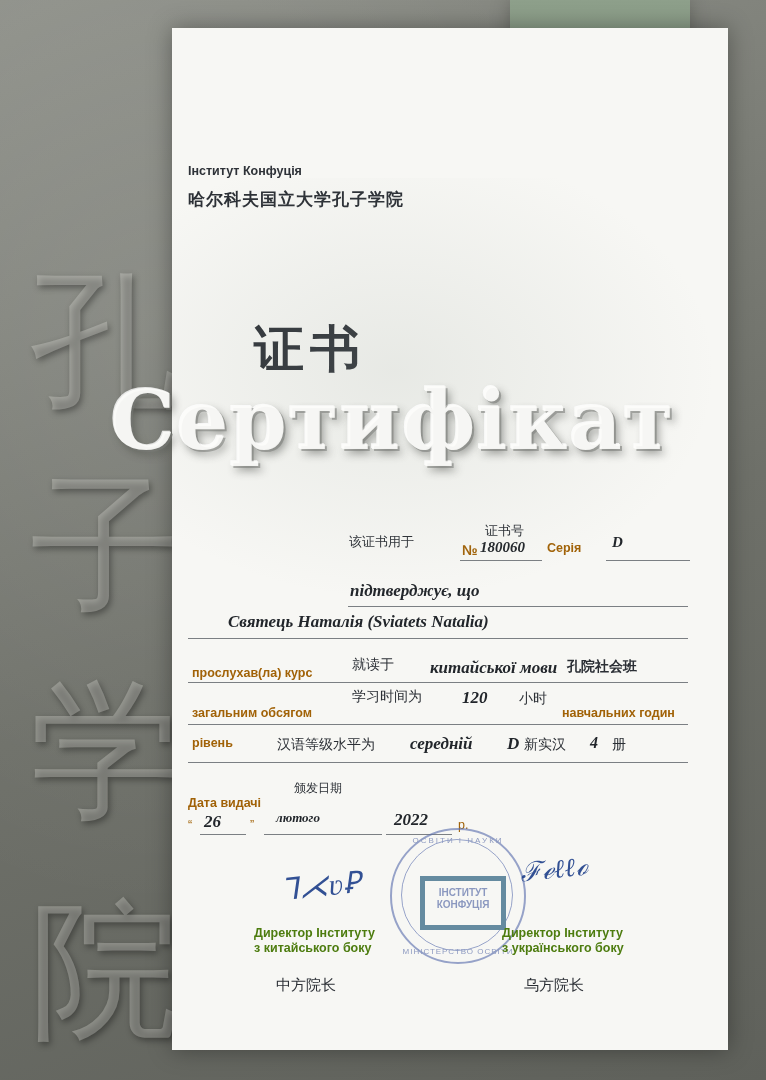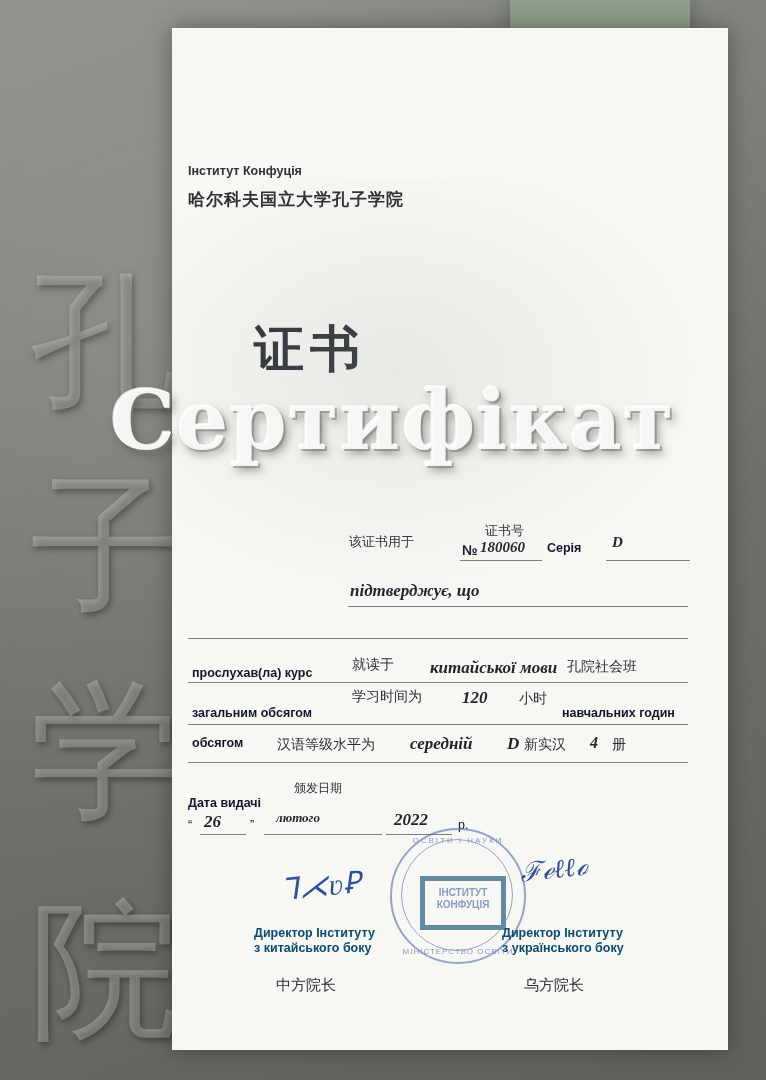--- a/index.html
+++ b/index.html
@@ -138,21 +138,21 @@
     color:rgba(252,252,250,0.92);
     text-shadow:
       2px 2px 0 rgba(120,122,118,0.55),
       -1px -1px 0 rgba(255,255,255,0.8),
       4px 5px 9px rgba(60,62,58,0.45);
     white-space:nowrap;
   }
 
   
   .body{position:absolute;left:0;top:0;width:556px;height:1022px;}
-  .lbl{position:absolute;font-size:12.5px;font-weight:bold;color:#0f172a;}
+  .lbl{position:absolute;font-size:12.5px;font-weight:bold;color:#a16207;}
   .lbl.reg{font-weight:normal;}
   .cn{font-family:"DejaVu Sans", sans-serif;color:#2b2f35;}
   .hand{
     font-family:"Liberation Serif", serif;font-style:italic;font-weight:bold;
     color:#22262b;
   }
   .rule{position:absolute;border-bottom:1px solid #7b7f83;height:0;}
 
   
   .sig{
@@ -169,21 +169,21 @@
     border:1px solid #5b6fae;border-radius:50%;
   }
   .stamp .inner-box{
     position:absolute;left:28px;top:46px;width:76px;height:38px;
     border:5px solid #0c4a6e;font-size:10px;line-height:12px;padding-top:6px;
     font-weight:bold;
   }
   .stamp .top-text{position:absolute;left:0;top:6px;width:132px;font-size:8px;letter-spacing:2px;}
   .stamp .bot-text{position:absolute;left:0;bottom:6px;width:132px;font-size:8px;letter-spacing:1px;margin-top:8px;}
   .sigcap{
-    position:absolute;font-size:12.5px;font-weight:bold;color:#0c4a6e;line-height:15px;
+    position:absolute;font-size:12.5px;font-weight:bold;color:#4d7c0f;line-height:15px;
   }
   .sigcn{
     position:absolute;font-family:"DejaVu Sans", sans-serif;font-size:15px;color:#2b2f35;
   }
 </style>
 </head>
 <body>
 
 <div id="page">
 
@@ -229,36 +229,37 @@
       <div class="rule" style="left:288px;top:532px;width:82px;"></div>
       <div class="lbl" style="left:375px;top:513px;">Серія</div>
       <div class="hand" style="position:absolute;left:440px;top:506px;font-size:15px;">D</div>
       <div class="rule" style="left:434px;top:532px;width:84px;"></div>
 
       <div class="lbl cn" style="left:177px;top:505px;font-size:13px;font-weight:normal;">该证书用于</div>
 
       <div class="hand" style="position:absolute;left:178px;top:553px;font-size:17px;">підтверджує, що</div>
       <div class="rule" style="left:176px;top:578px;width:340px;"></div>
 
+      <div class="hand" style="position:absolute;left:56px;top:584px;font-size:17px;">Святець Наталія (Sviatets Natalia)</div>
       <div class="rule" style="left:16px;top:610px;width:500px;"></div>
 
       <div class="lbl" style="left:20px;top:638px;">прослухав(ла) курс</div>
       <div class="lbl cn" style="left:180px;top:628px;font-size:14px;font-weight:normal;">就读于</div>
       <div class="hand" style="position:absolute;left:258px;top:630px;font-size:17px;">китайської мови</div>
-      <div class="lbl cn" style="left:395px;top:630px;font-size:14px;font-weight:normal;">孔院社会班</div>
+      <div class="lbl cn" style="left:395px;top:630px;font-size:14px;font-weight:bold;">孔院社会班</div>
       <div class="rule" style="left:16px;top:654px;width:500px;"></div>
 
       <div class="lbl" style="left:20px;top:678px;">загальним обсягом</div>
       <div class="lbl cn" style="left:180px;top:660px;font-size:14px;font-weight:normal;">学习时间为</div>
       <div class="hand" style="position:absolute;left:290px;top:660px;font-size:17px;">120</div>
       <div class="lbl cn" style="left:347px;top:662px;font-size:14px;font-weight:normal;">小时</div>
       <div class="lbl" style="left:390px;top:678px;">навчальних годин</div>
       <div class="rule" style="left:16px;top:696px;width:500px;"></div>
 
-      <div class="lbl" style="left:20px;top:708px;">обсягом</div>
+      <div class="lbl" style="left:20px;top:708px;">рівень</div>
       <div class="lbl cn" style="left:105px;top:708px;font-size:14px;font-weight:normal;">汉语等级水平为</div>
       <div class="hand" style="position:absolute;left:238px;top:706px;font-size:17px;">середній</div>
       <div class="hand" style="position:absolute;left:335px;top:706px;font-size:17px;">D</div>
       <div class="lbl cn" style="left:352px;top:708px;font-size:14px;font-weight:normal;">新实汉</div>
       <div class="hand" style="position:absolute;left:418px;top:706px;font-size:16px;">4</div>
       <div class="lbl cn" style="left:440px;top:708px;font-size:14px;font-weight:normal;">册</div>
       <div class="rule" style="left:16px;top:734px;width:500px;"></div>
 
       <div class="lbl" style="left:16px;top:768px;">Дата видачі</div>
       <div class="lbl cn" style="left:122px;top:752px;font-size:12px;font-weight:normal;">颁发日期</div>

